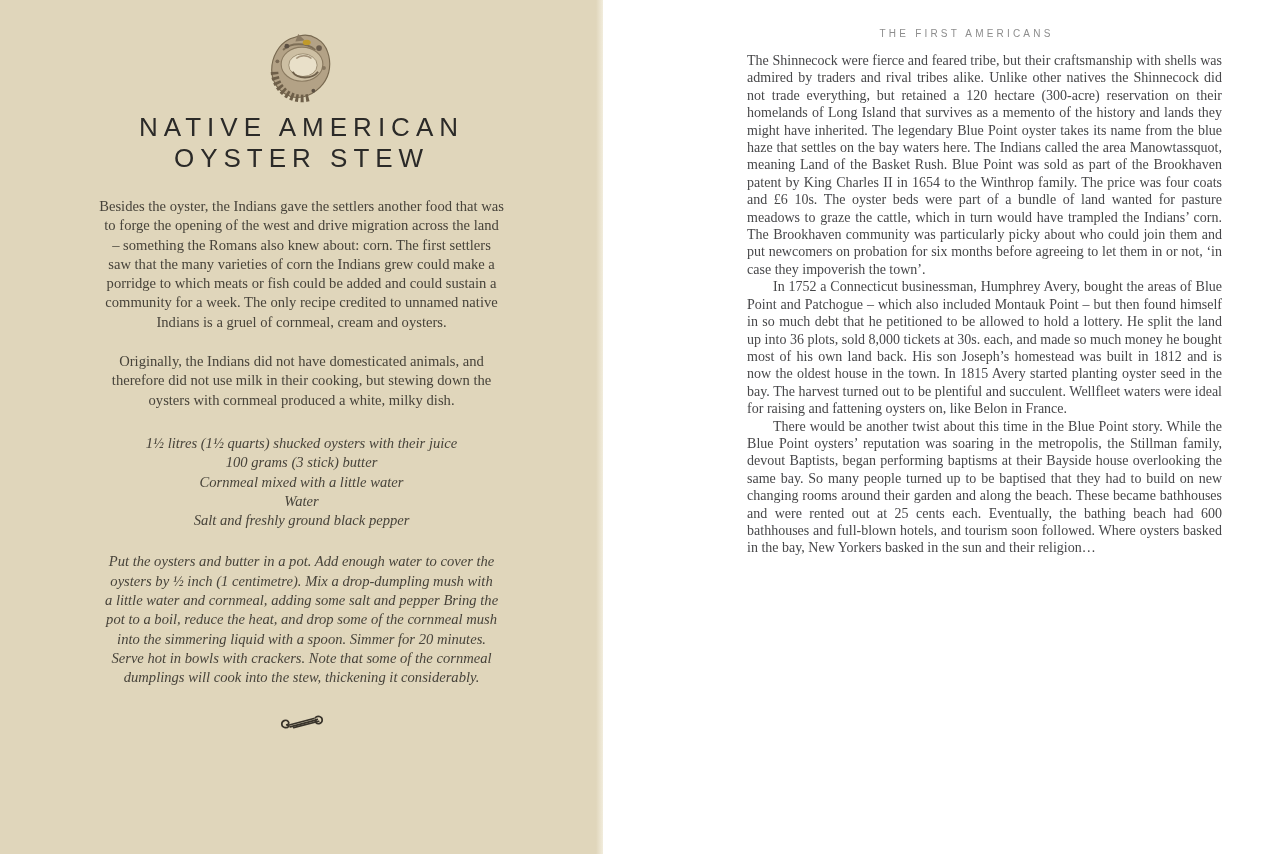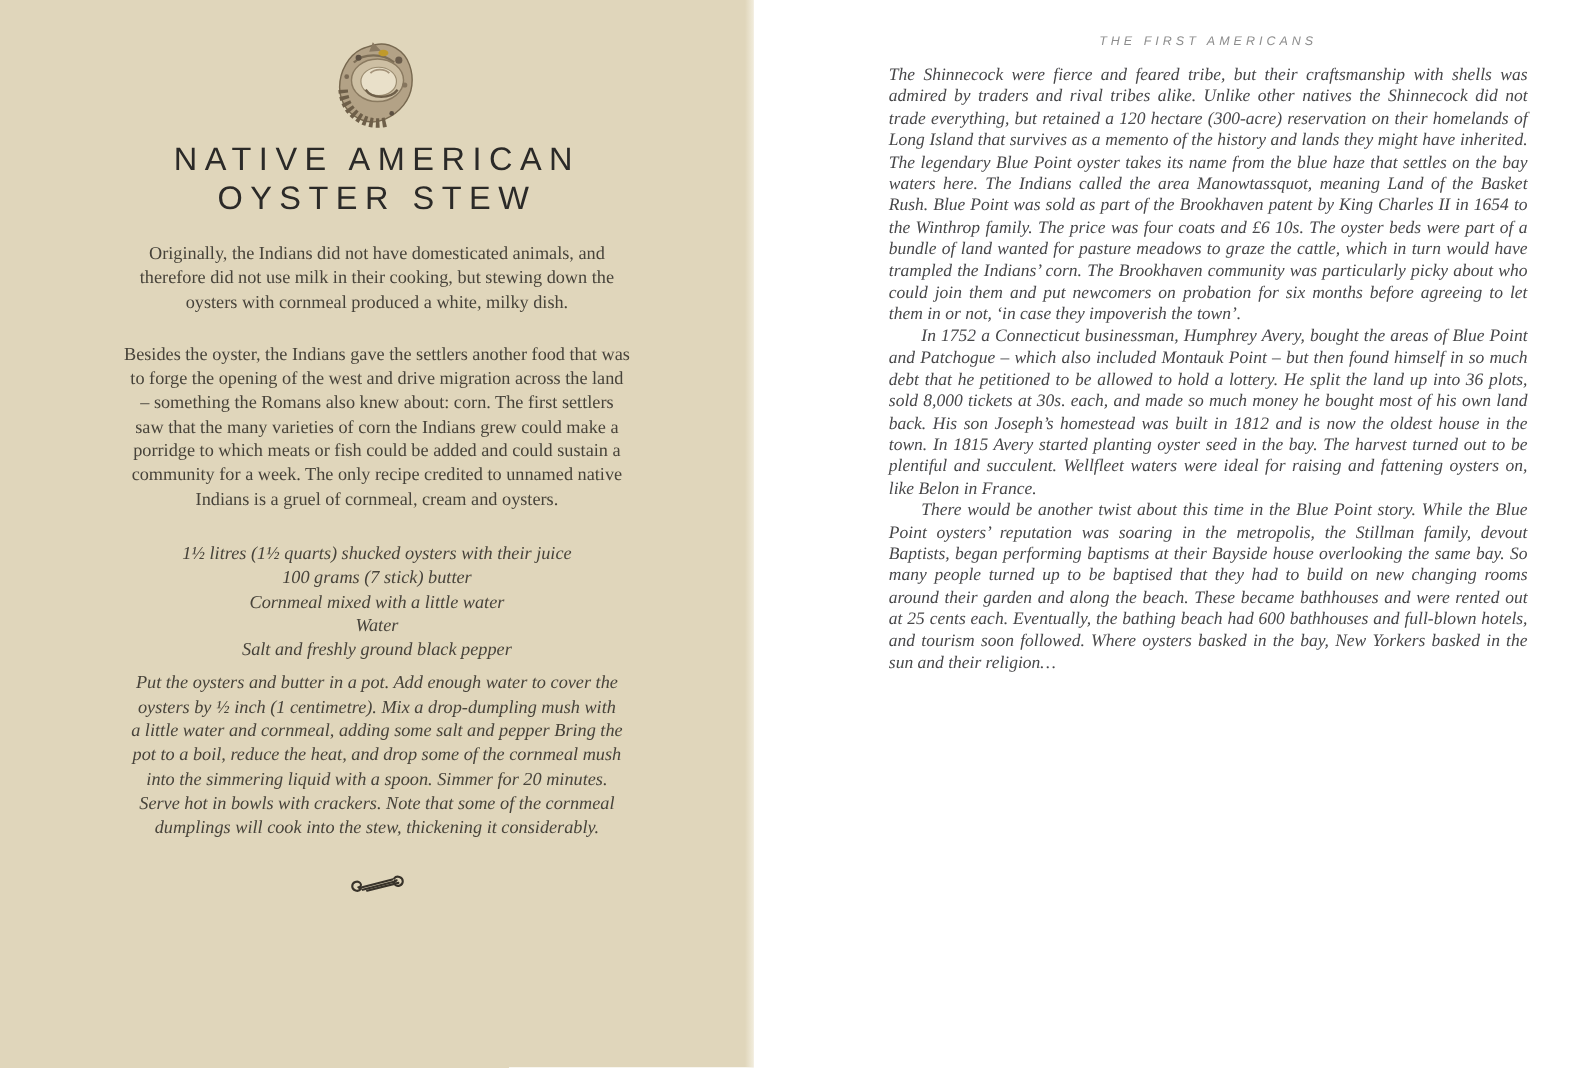--- a/index.html
+++ b/index.html
@@ -41,30 +41,29 @@
   }
   .left-body {
     font-size: 14.6px;
     line-height: 19.3px;
     color: #47433a;
   }
   .lines { white-space: pre-line; }
   .intro      { margin-top: 20px; }
   .history    { margin-top: 23px; }
   .ingredients{ margin-top: 24px; font-style: italic; }
-  .method     { margin-top: 7px; font-style: italic; }
+  .method     { margin-top: 22px; font-style: italic; }
   .flourish-wrap { margin-top: 24px; }
 
   
   .page.right {
     width: 694px;
     background: #ffffff;
     padding: 0 48px 0 108px;
     color: #48484a;
-    font-style: italic;
   }
   .running-head {
     margin-top: 28px;
     text-align: center;
     font-family: "Liberation Sans", sans-serif;
     font-size: 10px;
     font-weight: 400;
     letter-spacing: 3.2px;
     color: #8d8d8d;
   }
@@ -75,21 +74,21 @@
     font-size: 20.5px;
     letter-spacing: 1.6px;
     color: #39393b;
   }
   .right-body p {
     font-size: 14px;
     line-height: 17.4px;
     text-align: justify;
     color: #474749;
   }
-  .right-body { margin-top: 13px; }
+  .right-body { margin-top: 13px; margin-left: 36px; }
   .right-body p.indent { text-indent: 26px; }
   .page-number {
     position: absolute;
     bottom: 30px;
     left: 108px;
     width: 438px;
     text-align: center;
     font-family: "Liberation Sans", sans-serif;
     font-size: 10.5px;
     letter-spacing: 3.5px;
@@ -118,34 +117,34 @@
         <circle cx="58" cy="17" r="3" fill="#6b5d4c"></circle>
         <circle cx="14" cy="31" r="2" fill="#7a6a54"></circle>
         <circle cx="63" cy="38" r="2.2" fill="#86765e"></circle>
         <circle cx="52" cy="62" r="2" fill="#5c5042"></circle>
       </svg>
     </div>
 
     <h1 class="recipe-title">NATIVE AMERICAN
 OYSTER STEW</h1>
 
-    <p class="left-body lines intro">Originally, the Indians did not have domesticated animals, and
-therefore did not use milk in their cooking, but stewing down the
-oysters with cornmeal produced a white, milky dish.</p>
-
     <p class="left-body lines history">Besides the oyster, the Indians gave the settlers another food that was
 to forge the opening of the west and drive migration across the land
 – something the Romans also knew about: corn. The first settlers
 saw that the many varieties of corn the Indians grew could make a
 porridge to which meats or fish could be added and could sustain a
 community for a week. The only recipe credited to unnamed native
 Indians is a gruel of cornmeal, cream and oysters.</p>
 
+    <p class="left-body lines intro">Originally, the Indians did not have domesticated animals, and
+therefore did not use milk in their cooking, but stewing down the
+oysters with cornmeal produced a white, milky dish.</p>
+
     <p class="left-body lines ingredients">1½ litres (1½ quarts) shucked oysters with their juice
-100 grams (7 stick) butter
+100 grams (3 stick) butter
 Cornmeal mixed with a little water
 Water
 Salt and freshly ground black pepper</p>
 
     <p class="left-body lines method">Put the oysters and butter in a pot. Add enough water to cover the
 oysters by ½ inch (1 centimetre). Mix a drop-dumpling mush with
 a little water and cornmeal, adding some salt and pepper Bring the
 pot to a boil, reduce the heat, and drop some of the cornmeal mush
 into the simmering liquid with a spoon. Simmer for 20 minutes.
 Serve hot in bowls with crackers. Note that some of the cornmeal

